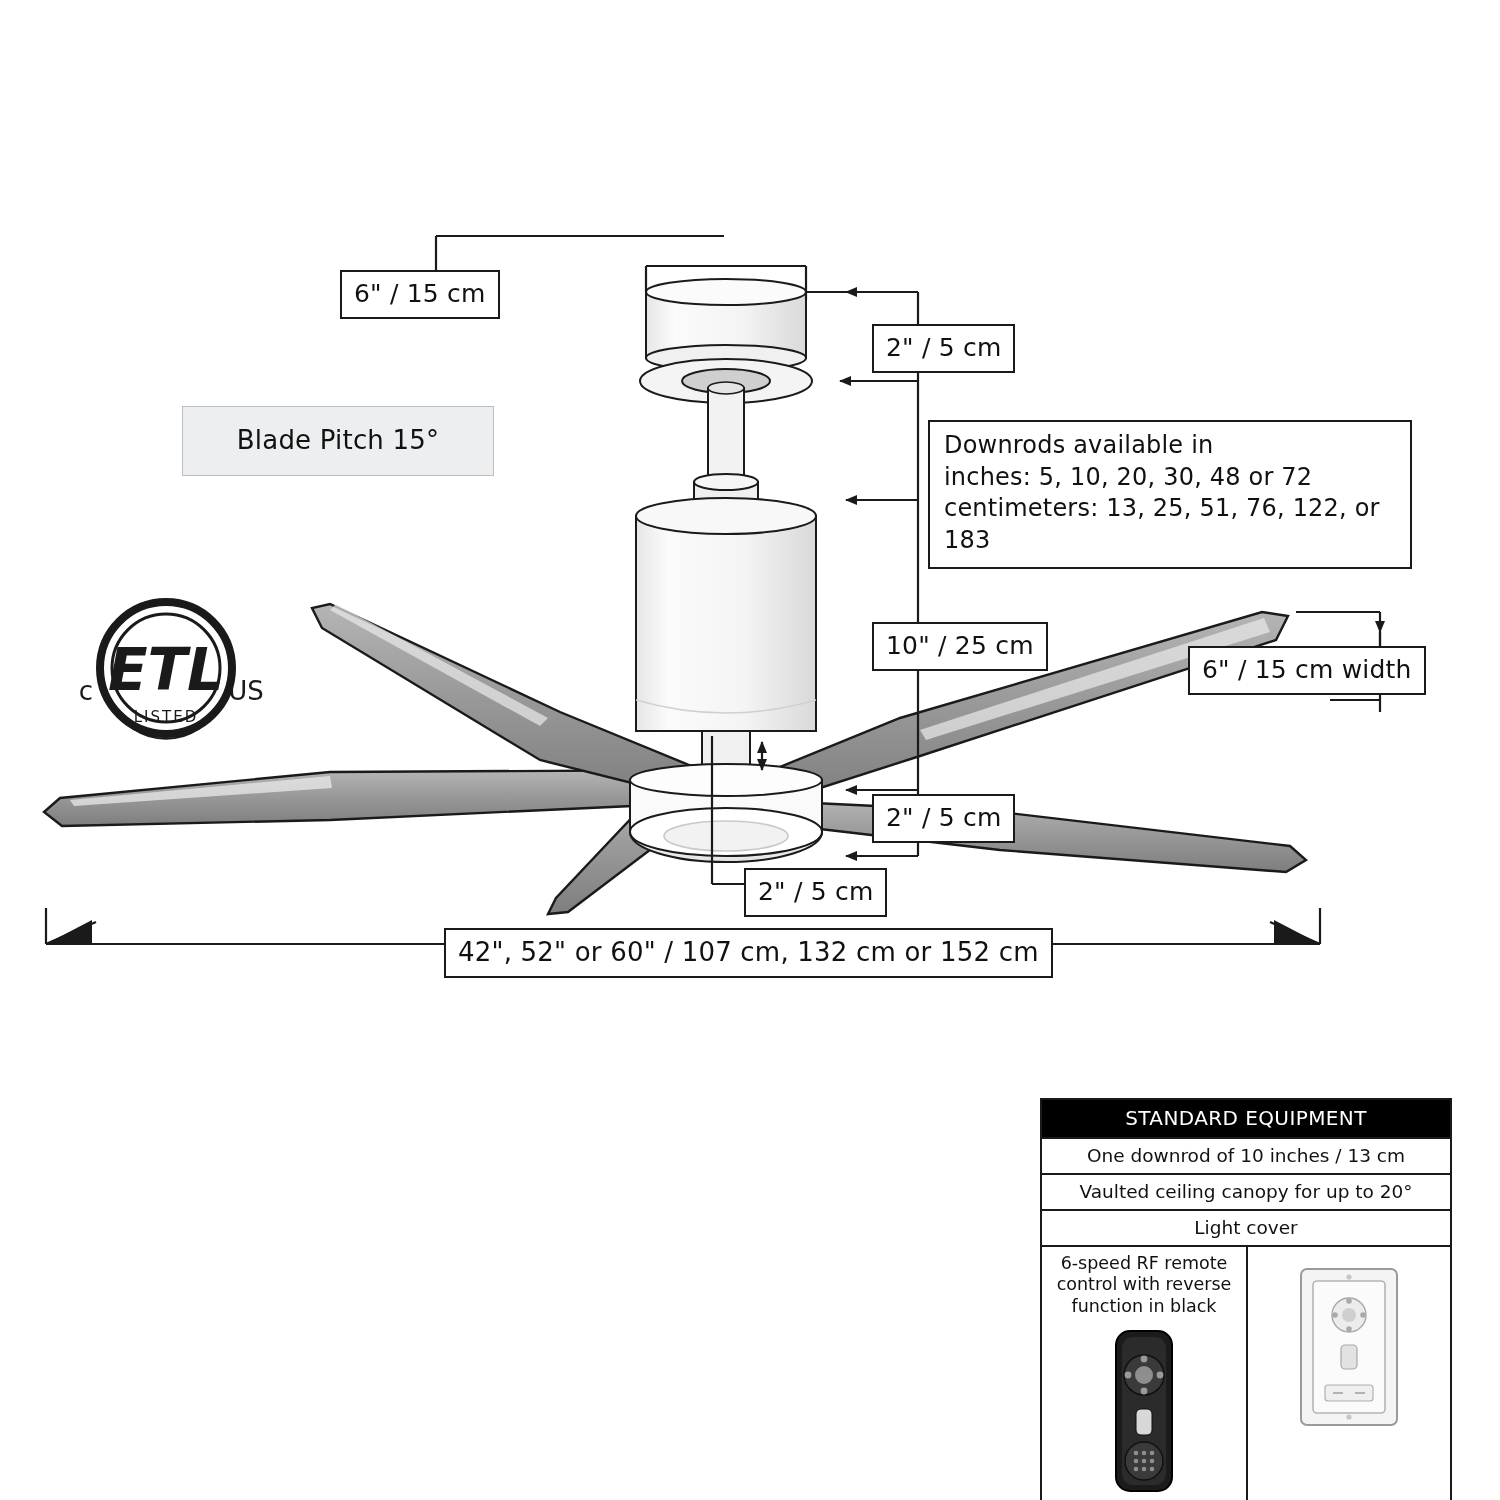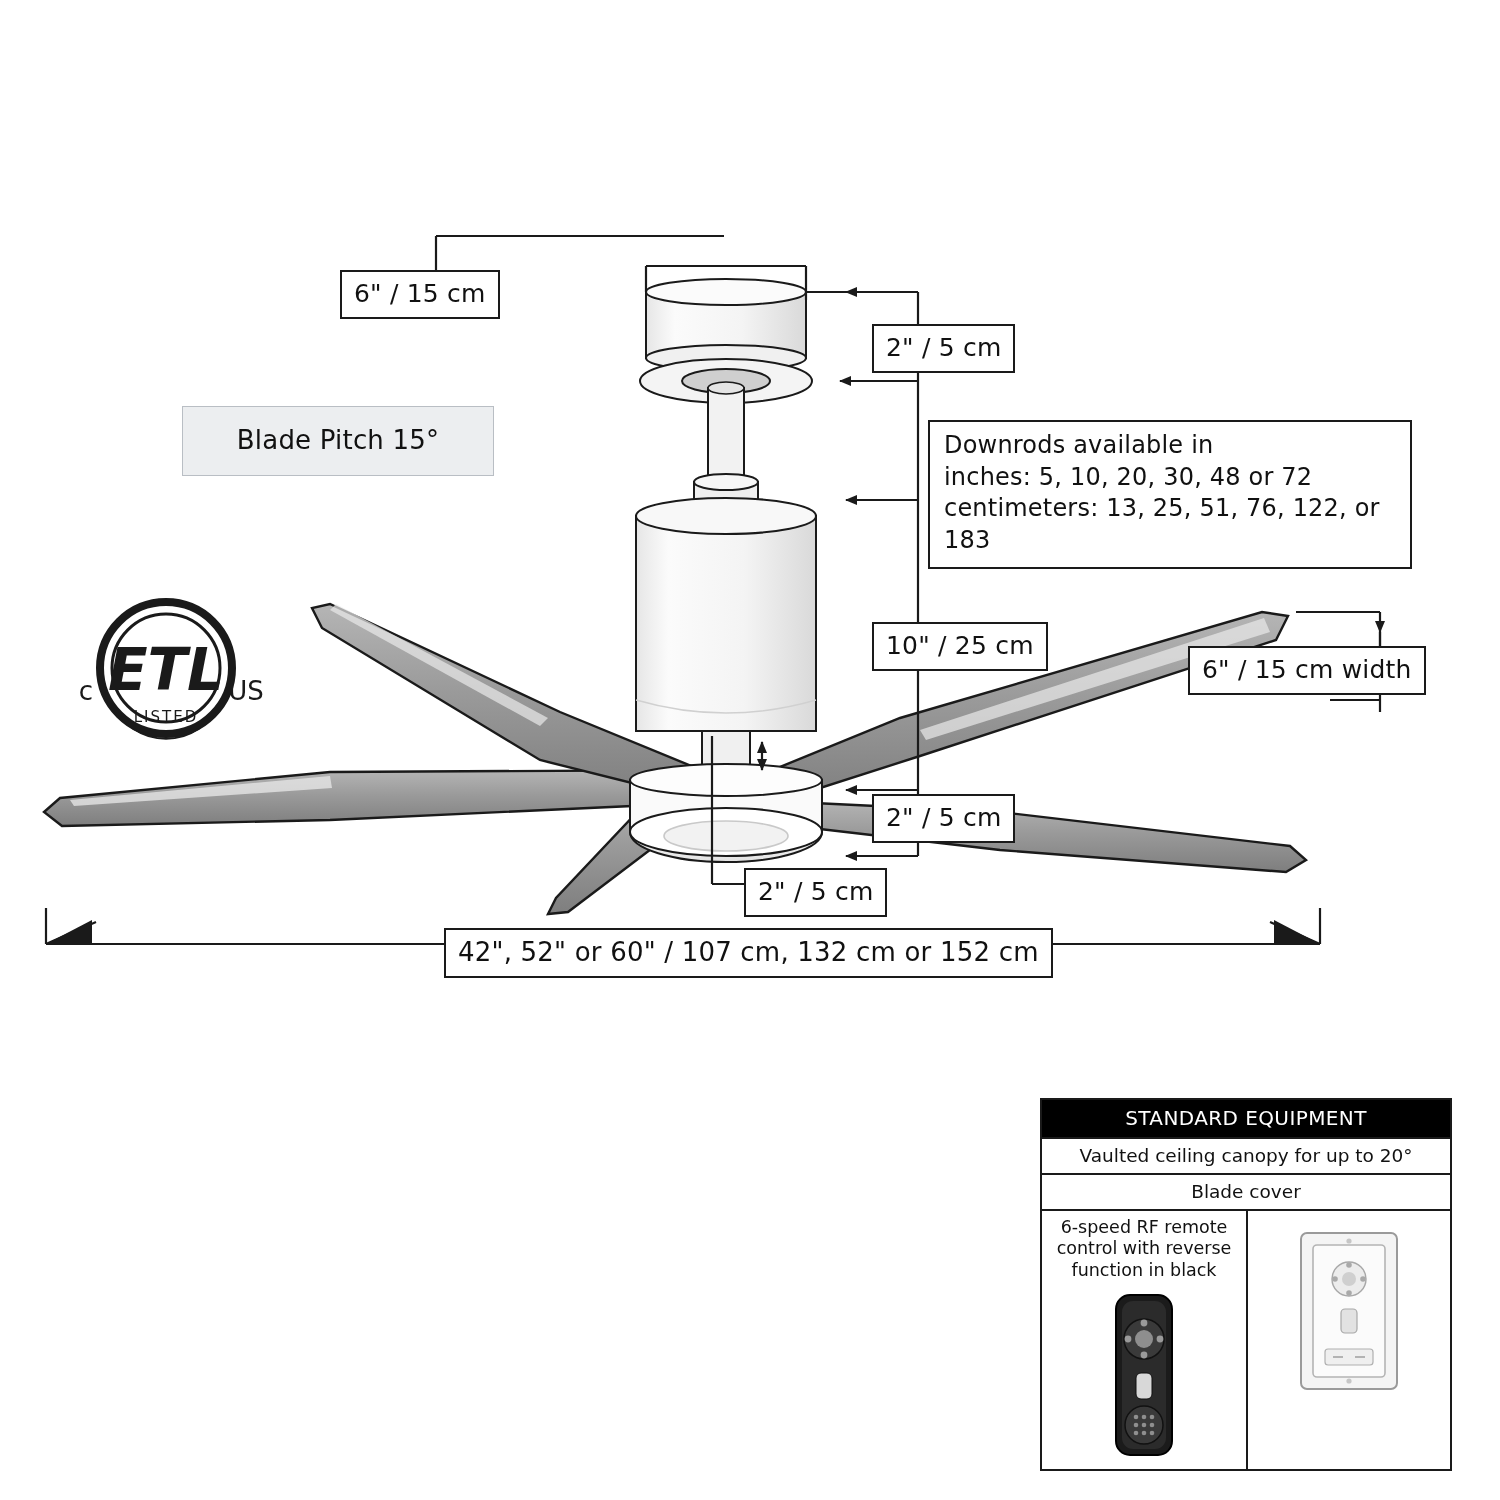--- a/index.html
+++ b/index.html
@@ -233,22 +233,23 @@
   <div class="callout" style="left:1188px; top:646px;">6" / 15 cm width</div>
 
   <div class="callout" style="left:872px; top:794px;">2" / 5 cm</div>
 
   <div class="callout" style="left:744px; top:868px;">2" / 5 cm</div>
 
   <div class="callout" style="left:444px; top:928px; font-size:26px;">42", 52" or 60" / 107 cm, 132  cm or 152 cm</div>
 
   <div class="equipment">
     <div class="eq-title">STANDARD EQUIPMENT</div>
+    <div class="eq-row">One downrod of 10 inches / 13 cm</div>
     <div class="eq-row">Vaulted ceiling canopy for up to 20°</div>
-    <div class="eq-row">Blade cover</div>
+    <div class="eq-row">Light cover</div>
     <div class="eq-cols">
       <div class="eq-col">
         <div style="white-space:pre-line;">6-speed RF remote
 control with reverse
 function in black</div>
         <div class="eq-img">
           <svg width="96" height="168" viewBox="0 0 96 168">
             <rect x="20" y="4" width="56" height="160" rx="14" fill="#1b1b1b" stroke="#000" stroke-width="2"></rect>
             <rect x="26" y="10" width="44" height="148" rx="11" fill="#2b2b2b"></rect>
             <circle cx="48" cy="48" r="20" fill="#3a3a3a" stroke="#111" stroke-width="1.5"></circle>

